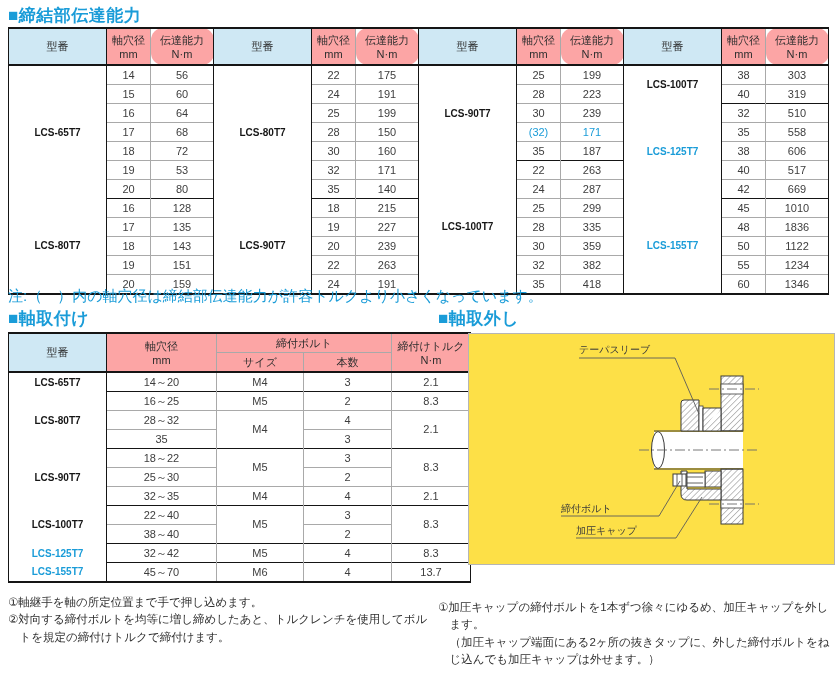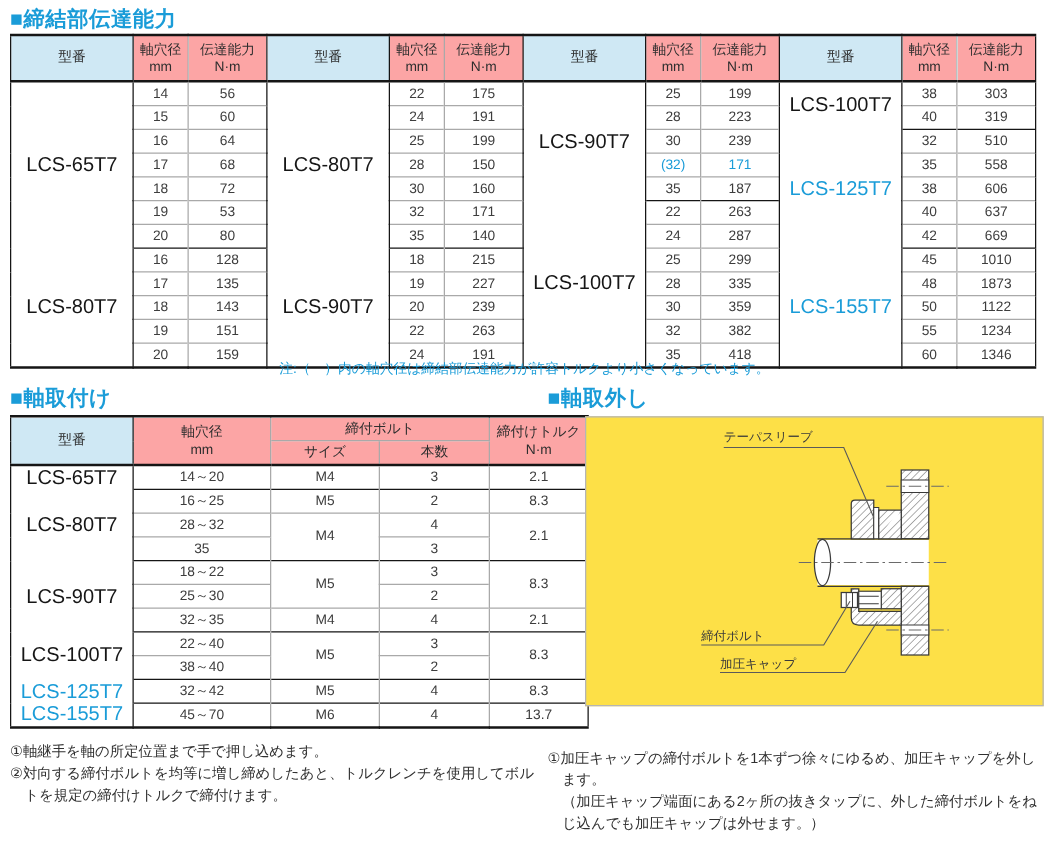--- a/index.html
+++ b/index.html
@@ -29,40 +29,40 @@
   }
   #t1{left:8px;top:27px;width:821px;}
   #t2{left:8px;top:332px;width:462px;}
   th,td{padding:0;margin:0;text-align:center;vertical-align:middle;overflow:hidden;
         font-size:11px;color:var(--txt);height:18px;line-height:17px;white-space:nowrap;}
   thead th{font-weight:normal;color:#2e2e2e;background:#fca5a5;}
   #t1 thead th{height:35px;border-bottom:2px solid var(--dark);}
   .hline{display:block;line-height:14px;}
   .model-h{background:var(--hdrbg);border-left:1px solid var(--dark);border-right:1px solid var(--dark);}
   #t1 .bore-h{border-right:1px solid var(--gray);}
-  #t1 .cap-h{border-right:1px solid var(--dark);}
-  td.model{font-weight:normal;font-size:16px;color:#161616;
+  #t1 .cap-h{border-right:1px solid var(--dark);border-radius:12px;}
+  td.model{font-weight:bold;font-size:10px;color:#161616;
            border-left:1px solid var(--dark);border-right:1px solid var(--dark);}
   #t1 td.bore{border-right:1px solid var(--gray);}
   #t1 td.cap{border-right:1px solid var(--dark);}
   td.first{border-top:1px solid var(--dark);}
   td.cont{border-top:1px solid var(--gray);}
   tbody tr:first-child td{border-top:none;}
   .hl{color:var(--accent) !important;}
 
   
   #t2 thead th{border-bottom:1px solid var(--gray);}
   #t2 thead tr.h2 th{border-bottom:2px solid var(--dark);}
   #t2 thead th.rowspan2{border-bottom:2px solid var(--dark);}
   #t2 th.bolt-h{border-right:1px solid var(--gray);}
   #t2 th.bore-h,#t2 th.size-h,#t2 th.qty-h{border-right:1px solid var(--gray);}
   #t2 td.bore,#t2 td.size,#t2 td.qty{border-right:1px solid var(--gray);}
 
-  #note{position:absolute;left:8px;top:287px;width:823px;text-align:center;
-        font-size:11px;color:var(--accent);}
+  #note{position:absolute;left:8px;top:287px;width:823px;text-align:left;
+        font-size:15px;color:var(--accent);}
 
   .fn{position:absolute;font-size:11.5px;color:#303030;line-height:1.5;margin-top:16px;}
   #fnL{left:8px;top:578px;width:426px;}
   #fnR{left:438px;top:583px;width:397px;}
   .fn .item{padding-left:1em;text-indent:-1em;}
   .fn .item.sub{padding-left:1em;text-indent:0;}
 
   #diagram{position:absolute;left:468px;top:333px;width:365px;height:230px;
            border:1px solid #b5b5b5;background:#fde047;}
   #diagram svg{display:block;width:100%;height:100%;}
@@ -191,21 +191,21 @@
         </tr>
         <tr>
           <td class="bore cont">19</td>
           <td class="cap cont">53</td>
           <td class="bore cont">32</td>
           <td class="cap cont">171</td>
           <td class="model" rowspan="7">LCS-100T7</td>
           <td class="bore first">22</td>
           <td class="cap first">263</td>
           <td class="bore cont">40</td>
-          <td class="cap cont">637</td>
+          <td class="cap cont">517</td>
         </tr>
         <tr>
           <td class="bore cont">20</td>
           <td class="cap cont">80</td>
           <td class="bore cont">35</td>
           <td class="cap cont">140</td>
           <td class="bore cont">24</td>
           <td class="cap cont">287</td>
           <td class="bore cont">42</td>
           <td class="cap cont">669</td>
@@ -224,21 +224,21 @@
           <td class="cap first">1010</td>
         </tr>
         <tr>
           <td class="bore cont">17</td>
           <td class="cap cont">135</td>
           <td class="bore cont">19</td>
           <td class="cap cont">227</td>
           <td class="bore cont">28</td>
           <td class="cap cont">335</td>
           <td class="bore cont">48</td>
-          <td class="cap cont">1873</td>
+          <td class="cap cont">1836</td>
         </tr>
         <tr>
           <td class="bore cont">18</td>
           <td class="cap cont">143</td>
           <td class="bore cont">20</td>
           <td class="cap cont">239</td>
           <td class="bore cont">30</td>
           <td class="cap cont">359</td>
           <td class="bore cont">50</td>
           <td class="cap cont">1122</td>

